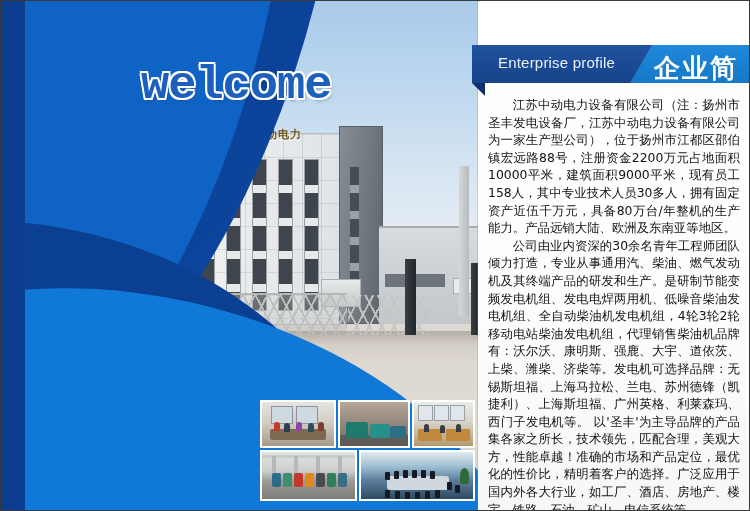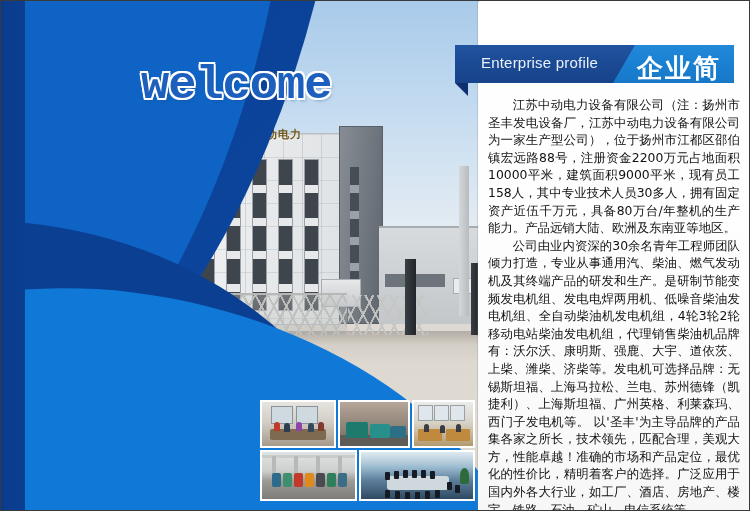--- a/index.html
+++ b/index.html
@@ -253,21 +253,21 @@
 
   
   #rightpanel{
     position:absolute;left:477px;top:1px;width:271px;height:508px;
     background:linear-gradient(180deg,#ffffff 0%,#fdfdfd 60%,#f7f7f7 100%);
     box-sizing:border-box;
   }
 
   
   #banner{
-    position:absolute;left:454px;top:44px;width:279px;height:30px;
+    position:absolute;left:471px;top:44px;width:279px;height:30px;
   }
   .ribbon-dark{
     position:absolute;left:0;top:0;width:170px;height:38px;
     background:linear-gradient(180deg,#21539f 0%,#1b4a94 50%,#17438a 100%);
   }
   .ribbon-dark:after{
     content:"";position:absolute;right:-20px;top:0;width:22px;height:38px;
     background:linear-gradient(180deg,#21539f 0%,#17438a 100%);
     clip-path:polygon(0 0,100% 0,0 100%);
   }

